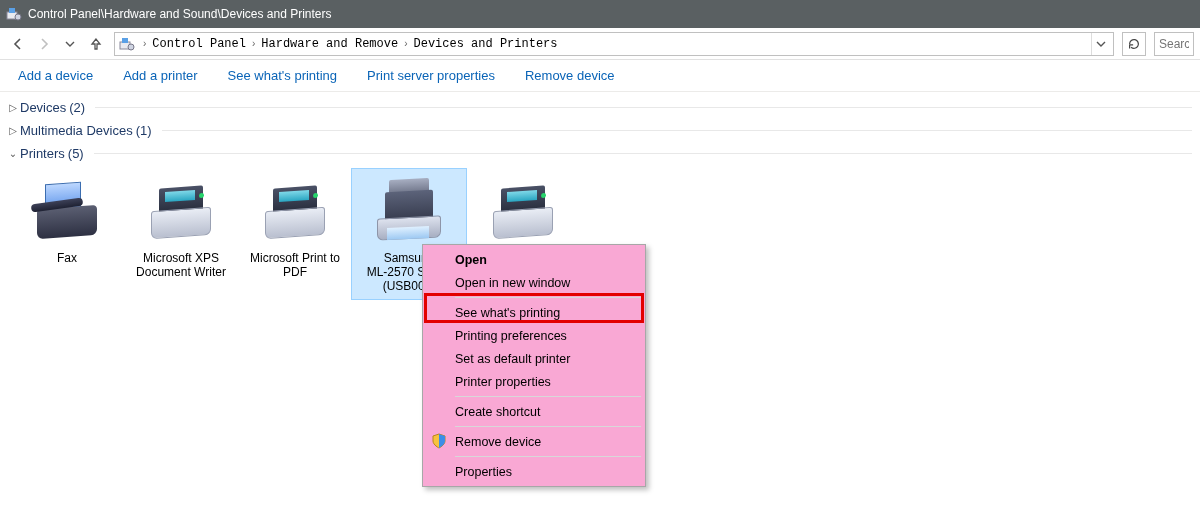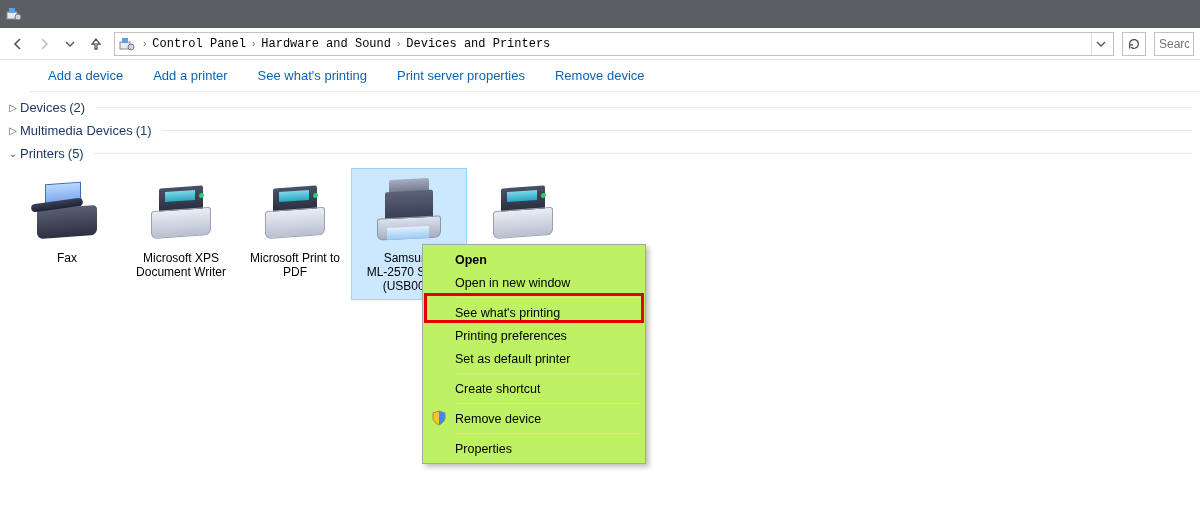--- a/index.html
+++ b/index.html
@@ -13,37 +13,37 @@
   .nav-btn.disabled { color:#c0c0c0; }
   .addressbar { flex:1; height:24px; border:1px solid #c0c0c0; margin:0 4px; display:flex; align-items:center; padding:0 4px; font-size:12px; background:#fff; }
   .addressbar .addr-icon { width:16px; height:16px; margin-right:4px; display:inline-flex; align-items:center; justify-content:center; }
   .addressbar .crumb { color:#000; padding:0 2px;font-family:Liberation Mono, monospace; }
   .addressbar .sep { color:#666; padding:0 4px; font-size:10px; }
   .addr-dropdown { width:18px; height:22px; border-left:1px solid #ddd; display:inline-flex; align-items:center; justify-content:center; color:#555; margin-left:auto; }
   .refresh-btn { width:24px; height:24px; display:inline-flex; align-items:center; justify-content:center; border:1px solid #c0c0c0; margin-left:2px; color:#444; }
   .searchbox { width:40px; height:24px; border:1px solid #c0c0c0; margin-left:6px; padding:0 2px; display:flex; align-items:center; overflow:hidden; color:#888; }
   .searchbox input { border:none; outline:none; width:100%; font-size:12px; color:#888; background:transparent; }
 
-  .toolbar { height:32px; display:flex; align-items:center; padding:0 14px; gap:22px; border-bottom:1px solid #ecebe9; font-size:13px;margin-left:30px; }
+  .toolbar { height:32px; display:flex; align-items:center; padding:0 14px; gap:22px; border-bottom:1px solid #ecebe9; font-size:13px; }
   .toolbar .tool-link { color:#0a64b7; padding:4px 4px; cursor:default; }
 
   .content { padding:4px 0 0 0; }
   .group-header { display:flex; align-items:center; padding:4px 8px 4px 6px; color:#1f3a66; font-size:13px; }
   .group-header .chev { width:14px; display:inline-flex; justify-content:center; color:#5a5a5a; font-size:10px; }
   .group-header .count { margin-left:3px; }
   .group-header .sepline { flex:1; height:1px; background:#e8e8e8; margin-left:10px; }
 
   .items-row { display:flex; padding:4px 8px 0 10px; flex-wrap:wrap; }
   .item-tile { width:114px; text-align:center; font-size:12px; color:#000; padding:4px 2px 6px 2px; margin-right:0px; }
   .item-tile .tile-icon { width:80px; height:72px; margin:0 auto 6px auto; position:relative; }
   .item-tile .tile-label { line-height:14px; white-space:pre-line; }
   .item-tile.selected { background:#cce8ff; outline:1px solid #99d1ff; }
 
   
-  .context-menu { position:absolute; left:422px; top:244px; width:224px; background:#bef264; border:1px solid #a7a7a7; box-shadow:3px 3px 5px rgba(0,0,0,0.25); font-size:12.5px; padding:3px 2px; }
+  .context-menu { position:absolute; left:422px; top:244px; width:224px; background:#f9a8d4; border:1px solid #a7a7a7; box-shadow:3px 3px 5px rgba(0,0,0,0.25); font-size:12.5px; padding:3px 2px; }
   .ctx-item { height:23px; display:flex; align-items:center; padding:0 10px 0 30px; position:relative; color:#000; }
   .ctx-item.bold { font-weight:600; }
   .ctx-sep { height:1px; background:#d8d8d8; margin:3px 2px 3px 30px; }
   .ctx-item .shield { position:absolute; left:6px; top:3px; }
   .highlight-box { position:absolute; border:3px solid #e30000; }
   .highlight-box.h1 { left:424px; top:293px; width:220px; height:30px; }
 
   
   .ic-fax, .ic-printer, .ic-mfp { position:relative; }
   .ic-fax .body { position:absolute; left:10px; top:34px; width:60px; height:30px; background:linear-gradient(#5b5f72,#2d3042); border-radius:4px 4px 6px 6px; transform:skewY(-4deg);}
@@ -62,20 +62,21 @@
 <body>
 
 <div class="titlebar">
   <span class="tb-icon">
     <svg width="16" height="16" viewBox="0 0 16 16">
         <rect x="1" y="6" width="10" height="7" fill="#e8eaf0" stroke="#889"></rect>
         <rect x="3" y="2" width="6" height="5" fill="#5aa0e6"></rect>
         <circle cx="12" cy="11" r="3" fill="#cfd4e2" stroke="#778"></circle>
       </svg>
   </span>
+  <span>Control Panel\Hardware and Sound\Devices and Printers</span>
 </div>
 
 <div class="navrow">
   <span class="nav-btn">
     <svg width="16" height="16" viewBox="0 0 16 16">
         <path d="M10 3 L5 8 L10 13" stroke="#555" stroke-width="1.6" fill="none"></path>
       </svg>
   </span>
   <span class="nav-btn disabled">
     <svg width="16" height="16" viewBox="0 0 16 16">
@@ -97,21 +98,21 @@
     <span class="addr-icon">
       <svg width="16" height="16" viewBox="0 0 16 16">
           <rect x="1" y="6" width="10" height="7" fill="#e8eaf0" stroke="#889"></rect>
           <rect x="3" y="2" width="6" height="5" fill="#5aa0e6"></rect>
           <circle cx="12" cy="11" r="3" fill="#cfd4e2" stroke="#778"></circle>
         </svg>
     </span>
     <span class="sep">›</span>
     <span class="crumb">Control Panel</span>
     <span class="sep">›</span>
-    <span class="crumb">Hardware and Sound</span>
+    <span class="crumb">Hardware and Remove</span>
     <span class="sep">›</span>
     <span class="crumb">Devices and Printers</span>
     <span class="addr-dropdown">
       <svg width="10" height="10" viewBox="0 0 10 10">
           <path d="M1 3 L5 7 L9 3" stroke="#555" stroke-width="1.4" fill="none"></path>
         </svg>
     </span>
   </div>
 
   <span class="refresh-btn">
@@ -225,20 +226,23 @@
   <div class="ctx-sep"></div>
   <div class="ctx-item">
       <span>See what's printing</span>
     </div>
   <div class="ctx-item">
       <span>Printing preferences</span>
     </div>
   <div class="ctx-item">
       <span>Set as default printer</span>
     </div>
+  <div class="ctx-item">
+      <span>Printer properties</span>
+    </div>
   <div class="ctx-sep"></div>
   <div class="ctx-item">
       <span>Create shortcut</span>
     </div>
   <div class="ctx-sep"></div>
   <div class="ctx-item">
     <span class="shield">
       <svg width="16" height="16" viewBox="0 0 16 16">
           <path d="M8 1 L14 3 V8 C14 12 8 15 8 15 C8 15 2 12 2 8 V3 Z" fill="#f7c23e" stroke="#b9861b"></path>
           <path d="M8 1 L14 3 V8 C14 12 8 15 8 15 Z" fill="#3c8de8"></path>

